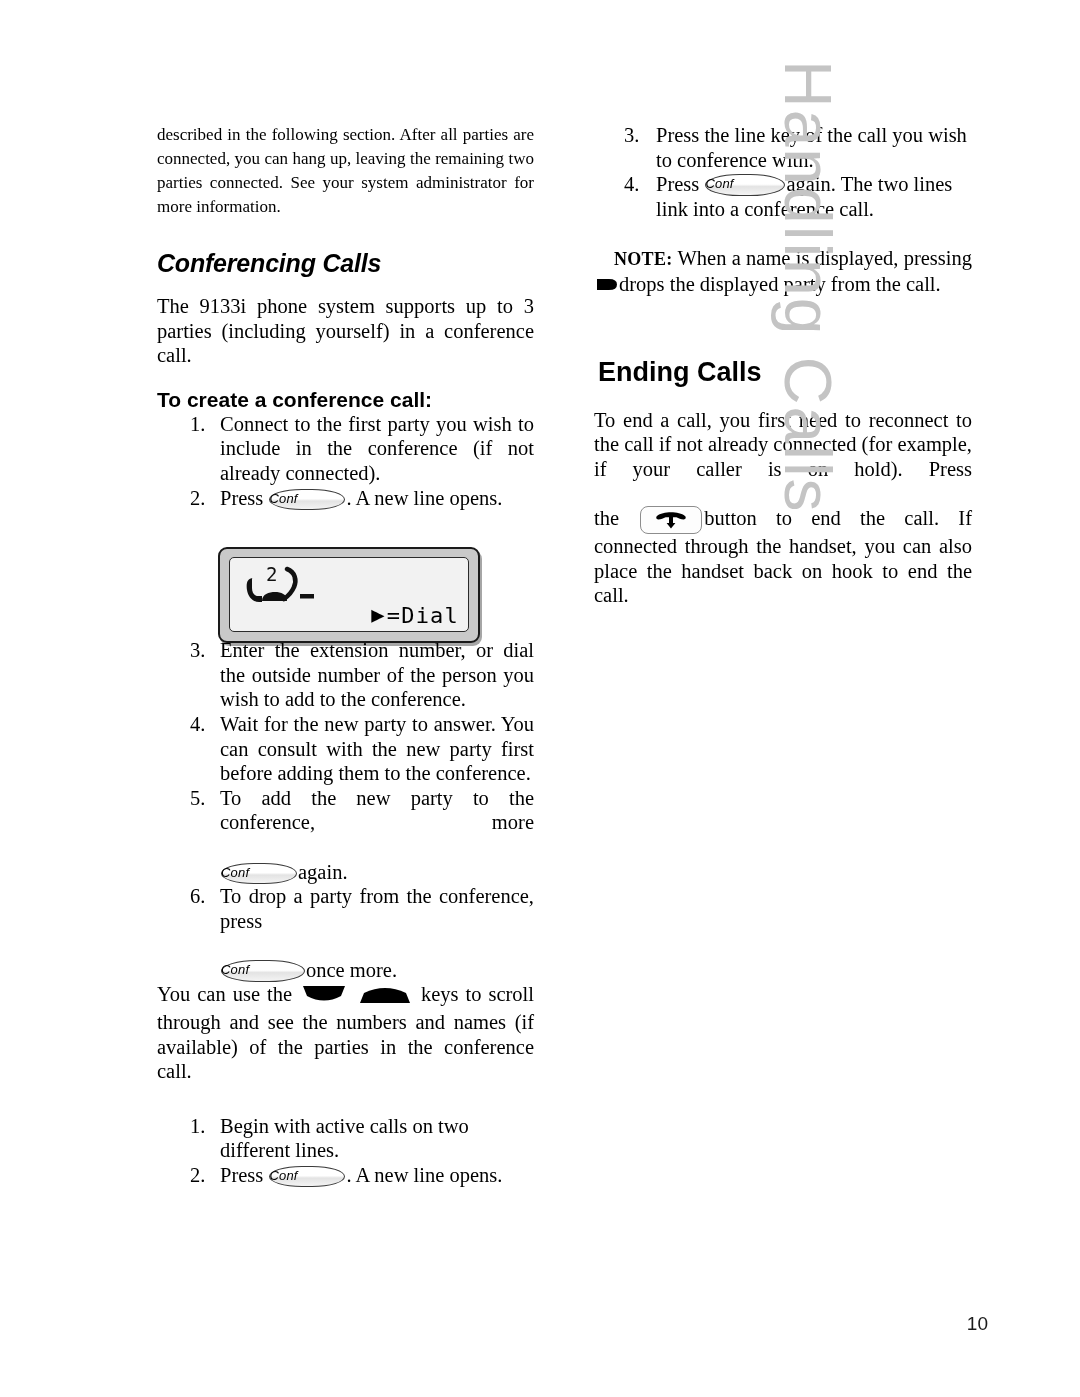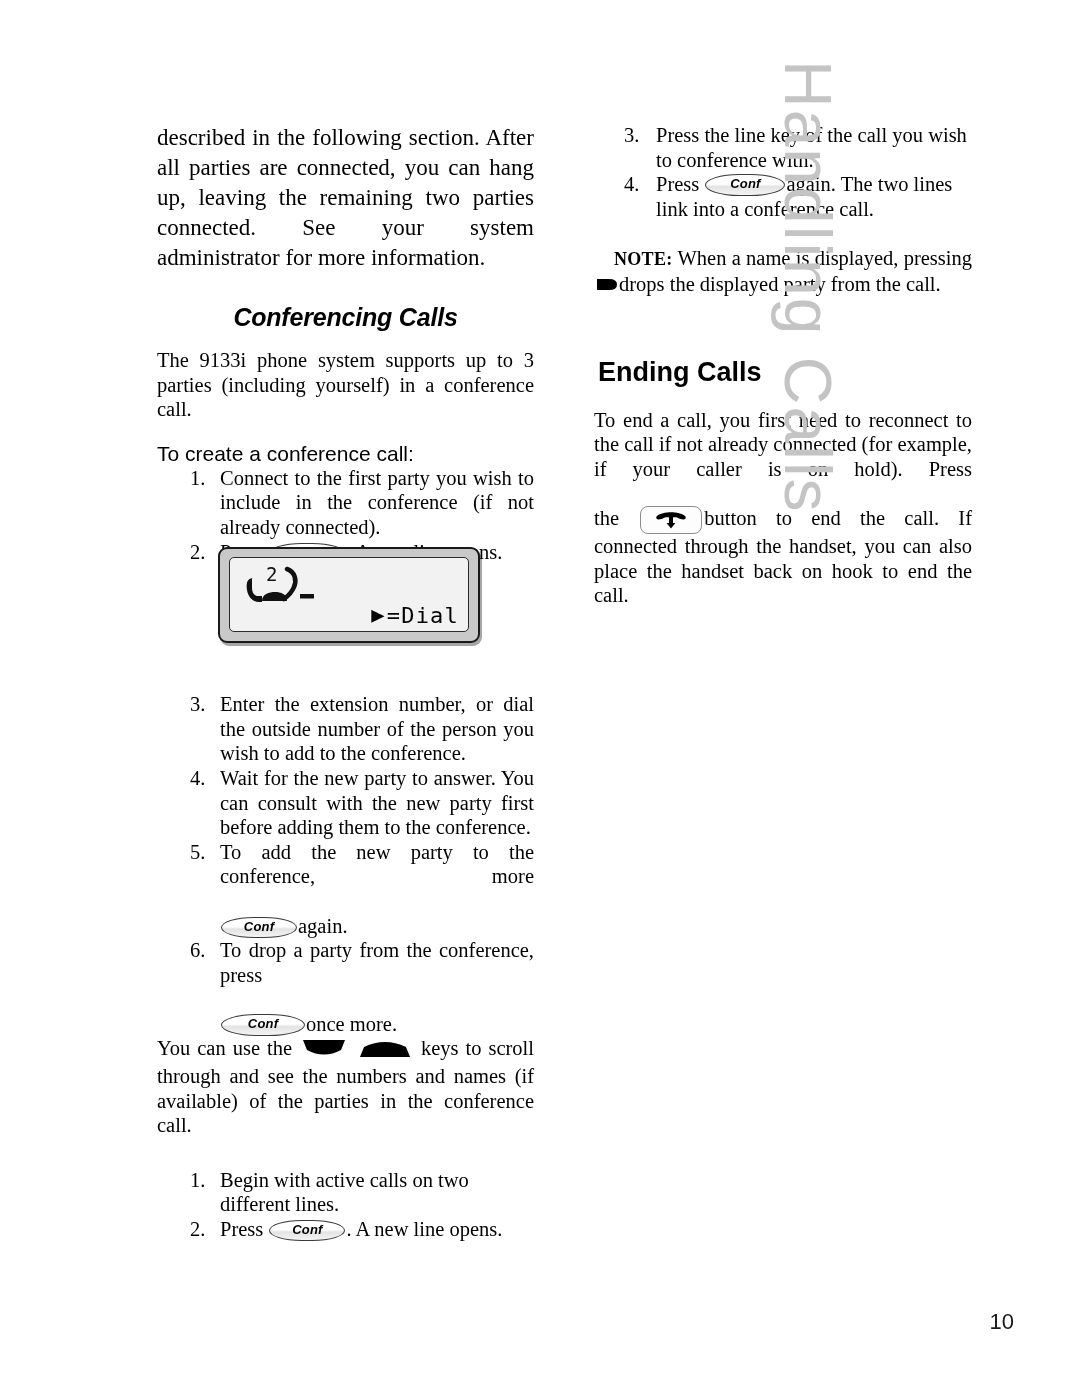--- a/index.html
+++ b/index.html
@@ -25,40 +25,39 @@
 
   
   .body-just{
     font-size:20.5px;
     line-height:24.6px;
     text-align:justify;
     text-justify:inter-word;
     margin:0;
   }
   .small-just{
-    font-size:23px;
-    line-height:30px;
+    font-size:17px;
+    line-height:24px;
     text-align:justify;
     text-justify:inter-word;
     margin:0;
   }
 
   
   .h-italic{
     font-family:"Liberation Sans", sans-serif;
     font-weight:bold;
     font-style:italic;
     font-size:25px;
     letter-spacing:-0.2px;
     margin:0;
-    text-align:center;
   }
   .h-bold{
     font-family:"Liberation Sans", sans-serif;
-    font-weight:normal;
+    font-weight:bold;
     font-size:21px;
     margin:0;
     text-align:justify;
     text-justify:inter-word;
   }
   .h-section{
     font-family:"Liberation Sans", sans-serif;
     font-weight:bold;
     font-size:27px;
     margin:4px;
@@ -101,23 +100,23 @@
   .confkey .shell{
     position:absolute;inset:0;
     border:1.4px solid #3a3a3a;
     border-radius:50%/58%;
     background:linear-gradient(#ffffff 0%,#ffffff 46%,#e3e3e3 58%,#f4f4f4 100%);
     box-sizing:border-box;
   }
   .confkey .lbl{
     position:absolute;
     left:0;right:0;top:1px;
-    text-align:center;
-    font-family:"Liberation Sans", sans-serif;
-    font-weight:bold;
+    text-align:left;
+    font-family:"Liberation Sans", sans-serif;
+    font-weight:normal;
     font-style:italic;
     font-size:13px;
     line-height:18px;
     color:#000;
     letter-spacing:0.2px;
   }
   
   .confkey.k2{width:80px;height:22px;}
   .confkey.k3{width:84px;height:22px;}
 
@@ -201,23 +200,23 @@
     font-size:66px;
     line-height:90px;
     color:#c4c4c4;
     letter-spacing:2px;
     white-space:nowrap;
   }
 
   
   .pageno{
     position:absolute;
-    right:66px; bottom:62px;
-    font-family:"Liberation Sans", sans-serif;
-    font-size:22px;
+    right:92px; bottom:62px;
+    font-family:"Liberation Sans", sans-serif;
+    font-size:19px;
     color:#1a1a1a;
   }
 
   .sp-a{height:25px;}
   .sp-b{height:16px;}
   .sp-c{height:30px;}
   .sp-d{height:20px;}
   .sp-fig{height:128px;}
 </style>
 </head>

